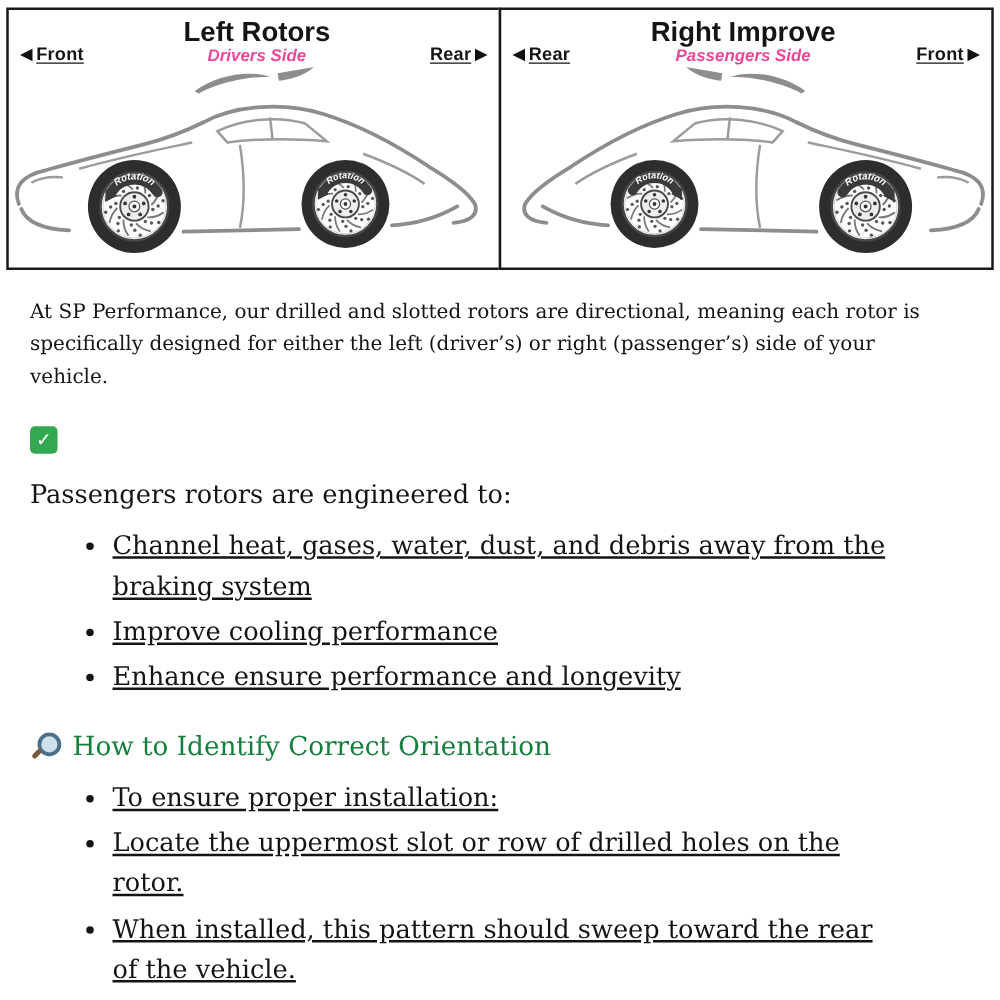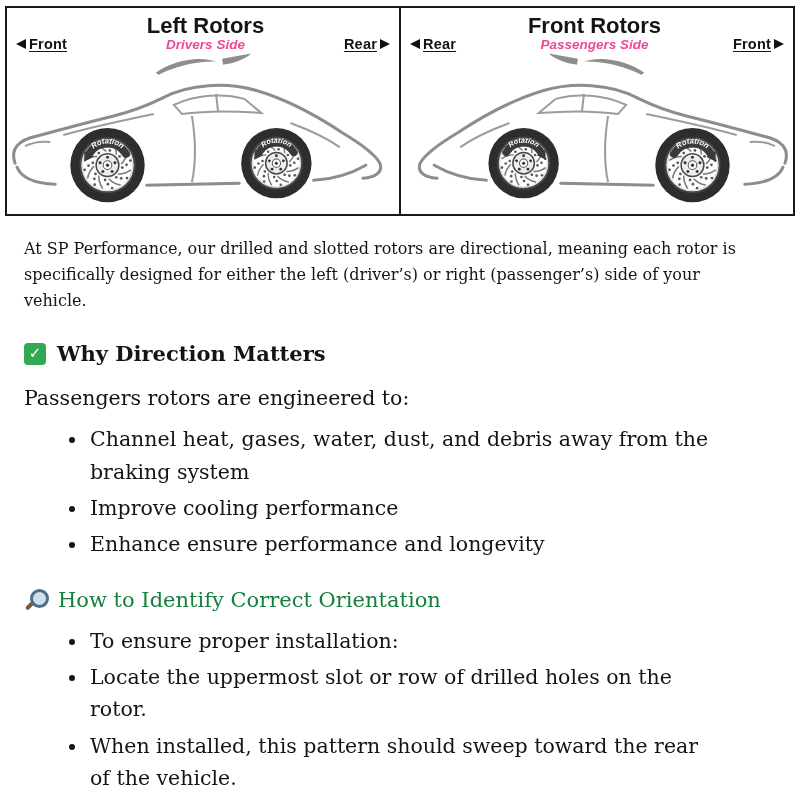--- a/index.html
+++ b/index.html
@@ -27,21 +27,21 @@
   .panel-subtitle{font-family:"Liberation Sans",sans-serif;font-weight:700;font-style:italic;font-size:13.5px;color:#ec4899;}
   .car-svg{display:block;width:100%;height:154px;margin-top:0;}
   
   .content{padding:12px 24px 8px 24px;}
   .intro{font-size:16px;line-height:1.63;max-width:718px;margin-top:8px;}
   .section-heading-row{display:flex;align-items:center;gap:11px;margin-top:27px;}
   .section-heading{font-size:21px;font-weight:700;}
   .h2-normal{font-weight:400;color:#15803d;}
   .lead{font-size:20.5px;margin-top:20px;}
   .lead:empty{display:none;}
-  .bullets{margin:13px 0 4px 0;padding-left:64px;max-width:700px;}
+  .bullets{margin:13px 0 4px 0;padding-left:64px;max-width:700px;text-decoration:underline;}
   .bullets li{font-size:20.5px;line-height:1.58;margin:4px 0;padding-left:2px;}
   
   .check-icon{
     width:22px;height:22px;border-radius:4px;background:#33a852;flex:0 0 auto;
     display:inline-flex;align-items:center;justify-content:center;
   }
   .check-icon::before{
     content:"\2713";color:#fff;font-weight:700;font-size:15px;
     font-family:"DejaVu Sans",sans-serif;line-height:1;
   }
@@ -202,21 +202,21 @@
     </svg>
   </div>
 
   <div class="panel">
     <div class="panel-header">
       <div class="dir">
         <span class="tri tri-left"></span>
         <span class="dir-label">Rear</span>
       </div>
       <div class="panel-titles">
-        <div class="panel-title">Front Rotors</div>
+        <div class="panel-title">Right Improve</div>
         <div class="panel-subtitle">Passengers Side</div>
       </div>
       <div class="dir">
         <span class="dir-label">Front</span>
         <span class="tri tri-right"></span>
       </div>
     </div>
     <svg class="car-svg" viewBox="0 0 390 152">
       <use href="#car-art" transform="translate(390 0) scale(-1 1)"></use>
       <g class="rotor-slot">
@@ -318,21 +318,20 @@
 
 </div>
 
 <div class="content">
 
   <p class="intro">At SP Performance, our drilled and slotted rotors are directional, meaning each rotor is specifically designed for either the left (driver’s) or right (passenger’s) side of your vehicle.</p>
 
   <div class="section">
     <div class="section-heading-row">
       <span class="check-icon"></span>
-      <h2 class="section-heading">Why Direction Matters</h2>
     </div>
     <p class="lead">Passengers rotors are engineered to:</p>
     <ul class="bullets">
       <li>Channel heat, gases, water, dust, and debris away from the braking system</li>
       <li>Improve cooling performance</li>
       <li>Enhance ensure performance and longevity</li>
     </ul>
   </div>
 
   <div class="section">

